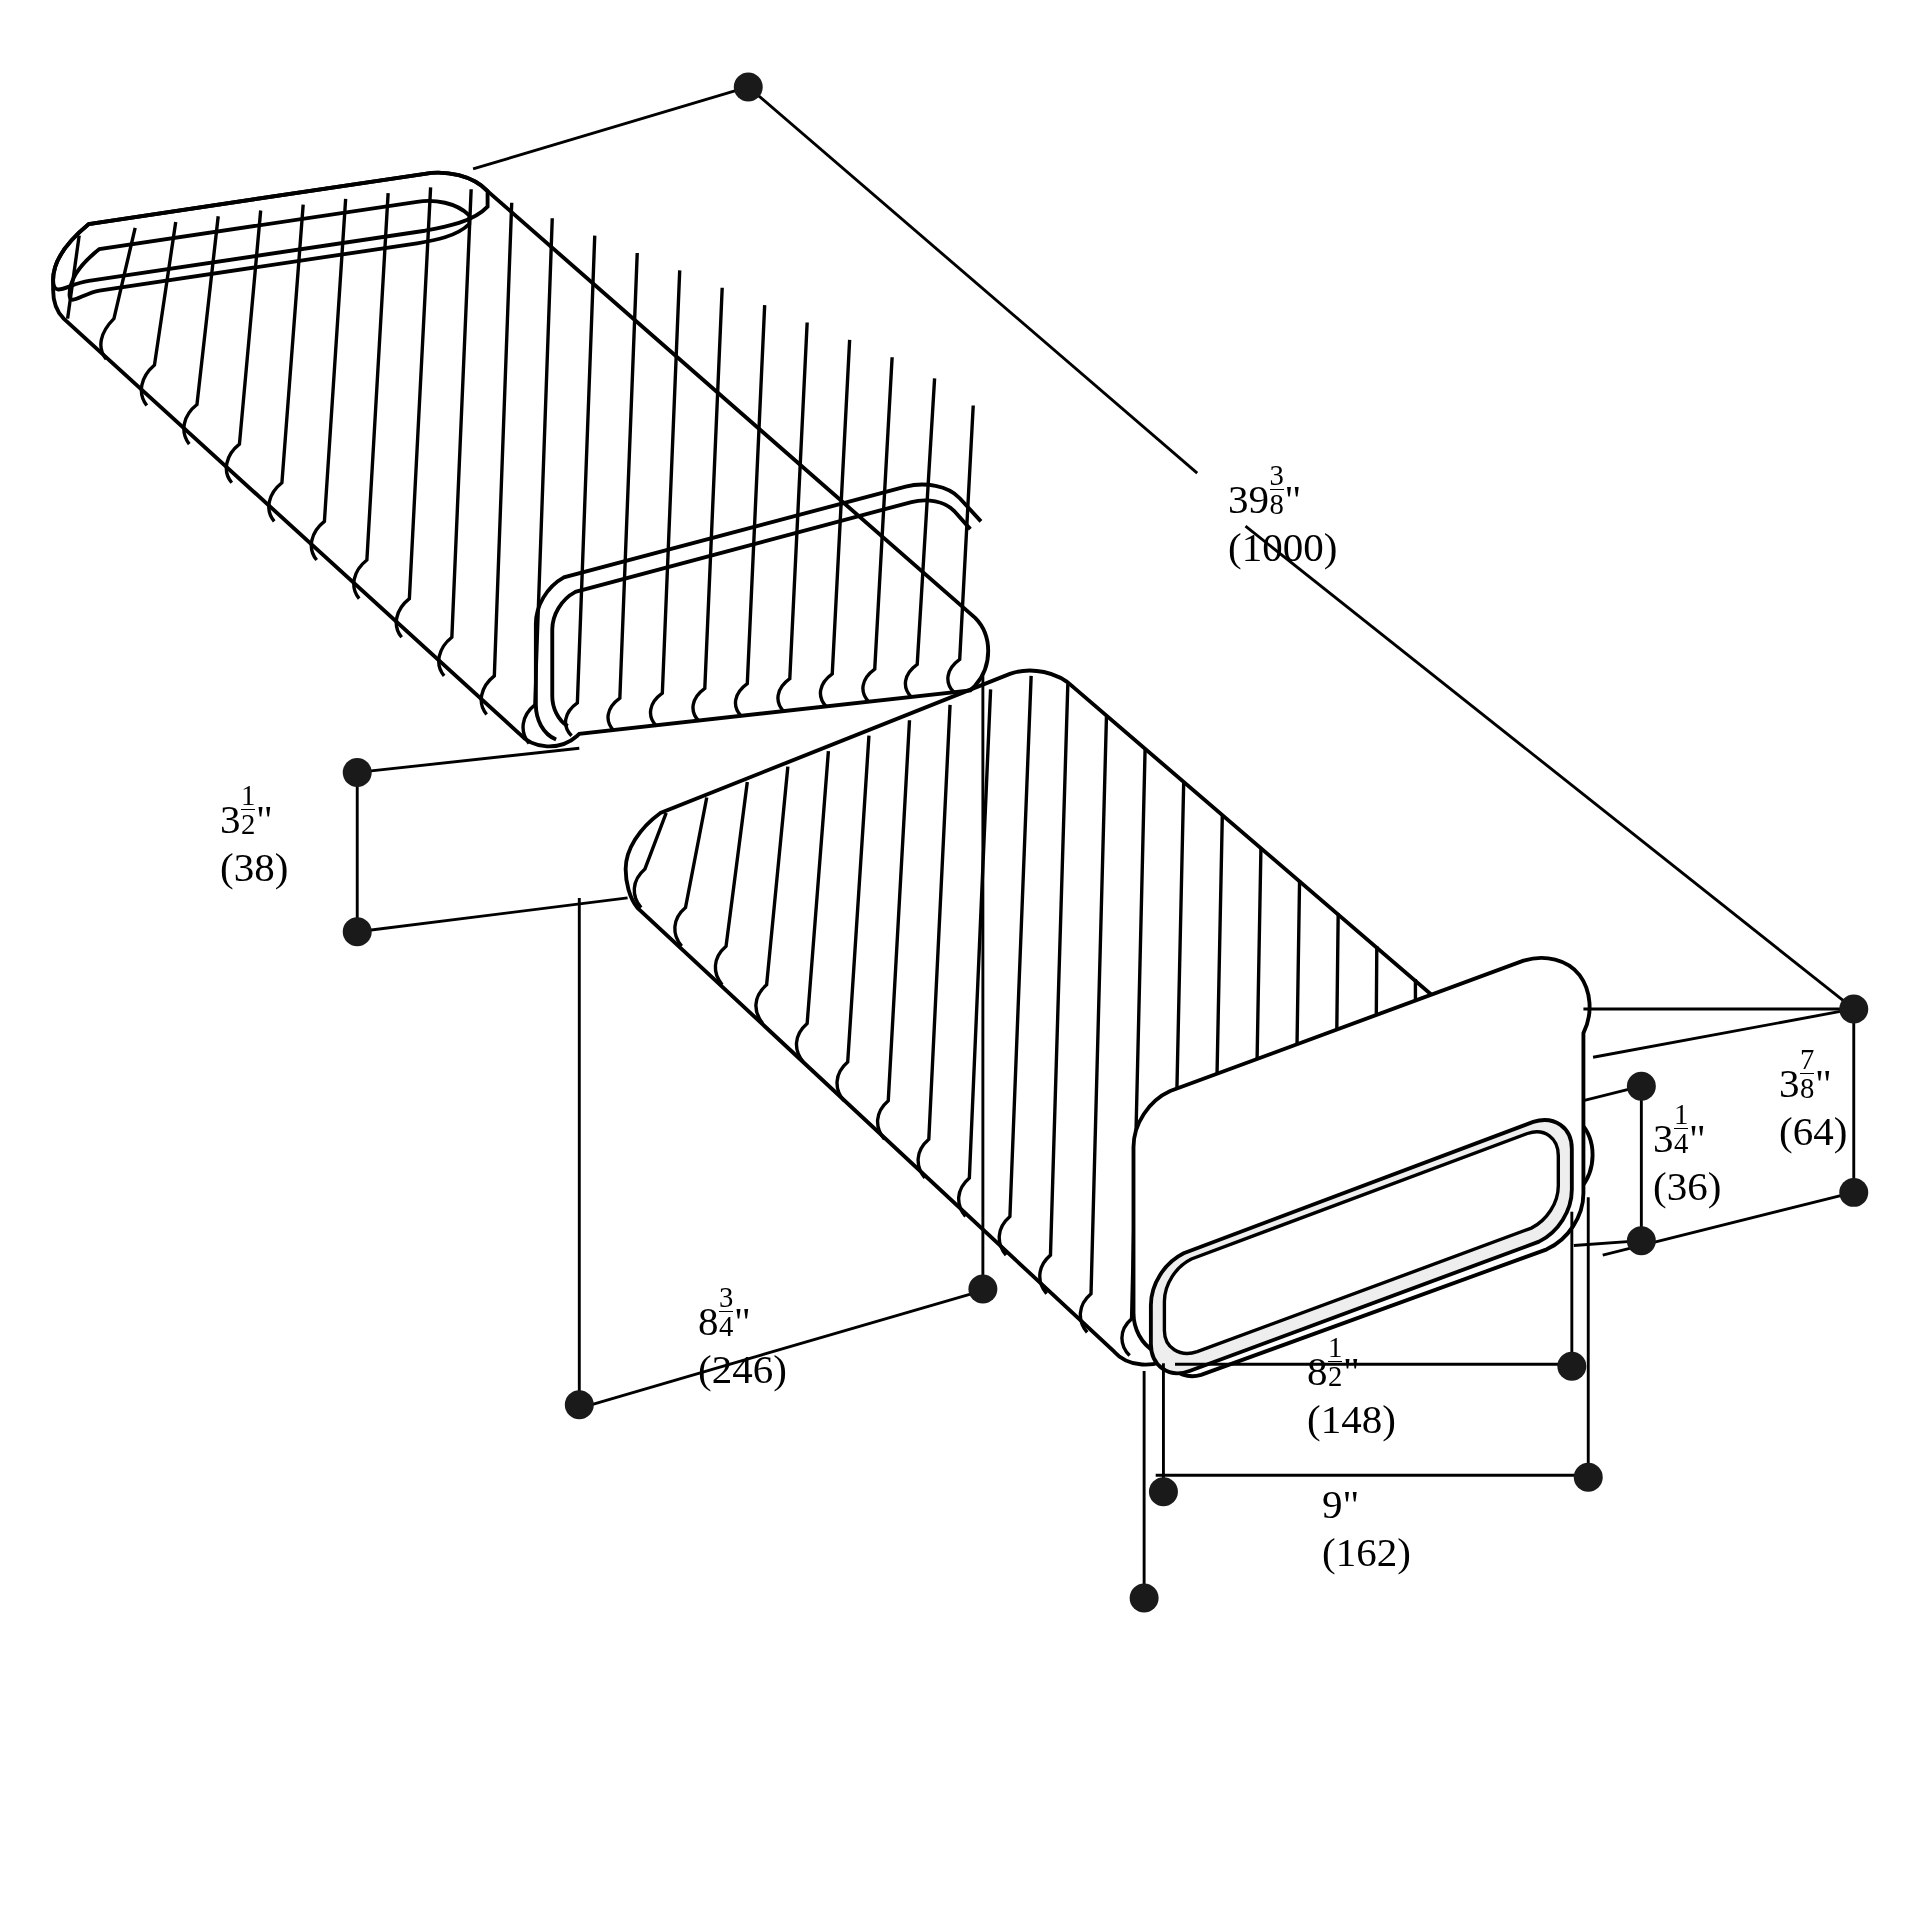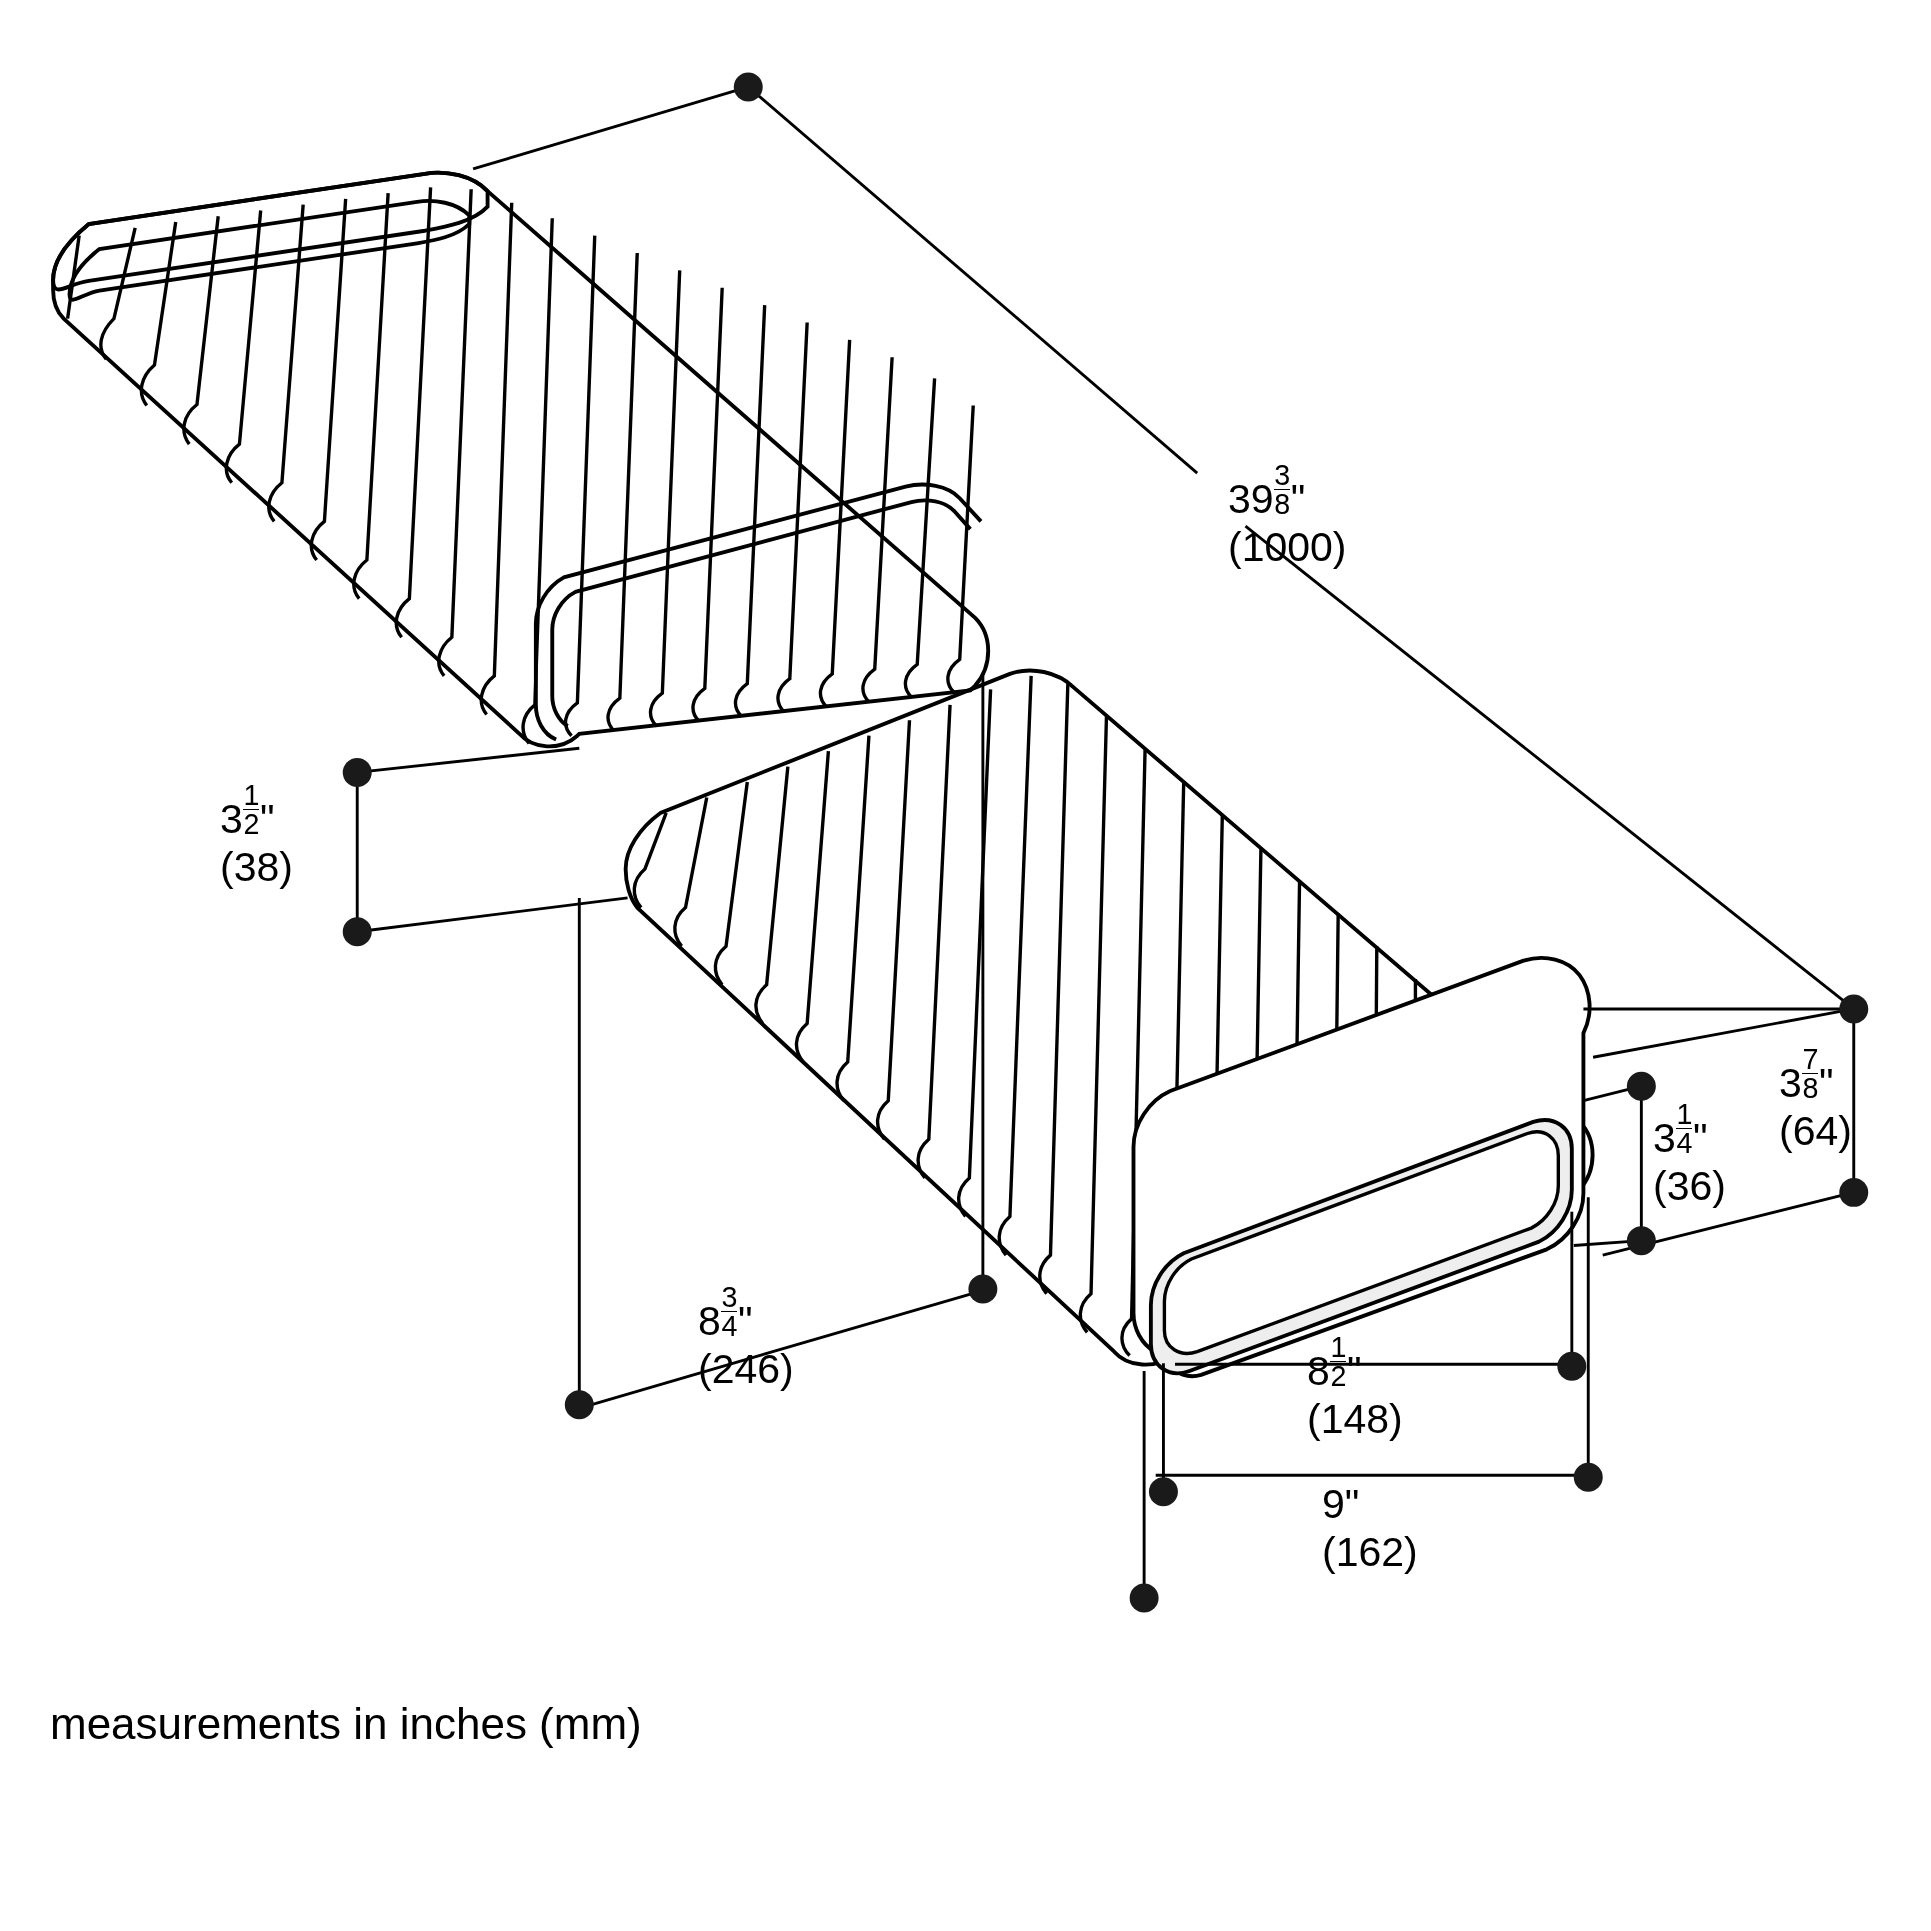--- a/index.html
+++ b/index.html
@@ -17,21 +17,21 @@
   }
   svg.drawing {
     position: absolute;
     left: 0;
     top: 0;
     width: 1931px;
     height: 1931px;
   }
   .dim-label {
     position: absolute;
-    font-family: Liberation Sans, sans-serif;
+    font-family: Liberation Serif, serif;
     font-size: 41px;
     color: #000000;
     line-height: 1.18;
     white-space: nowrap;
   }
   .dim-label .line2 { display: block; }
   .frac {
     display: inline-block;
     vertical-align: -0.05em;
     font-size: 0.70em;
@@ -233,16 +233,15 @@
   <div class="dim-label" style="left:1307px; top:1334px;">
     <span>8</span><span class="frac"><span class="num">1</span><span class="den">2</span></span><span>"</span>
     <span class="line2">(148)</span>
   </div>
 
   <div class="dim-label" style="left:1322px; top:1480px;">
     <span>9</span><span>"</span>
     <span class="line2">(162)</span>
   </div>
 
-  <div class="footnote">measurements in inches (mm)</div>
 
 </div>
 
 
 </body></html>

